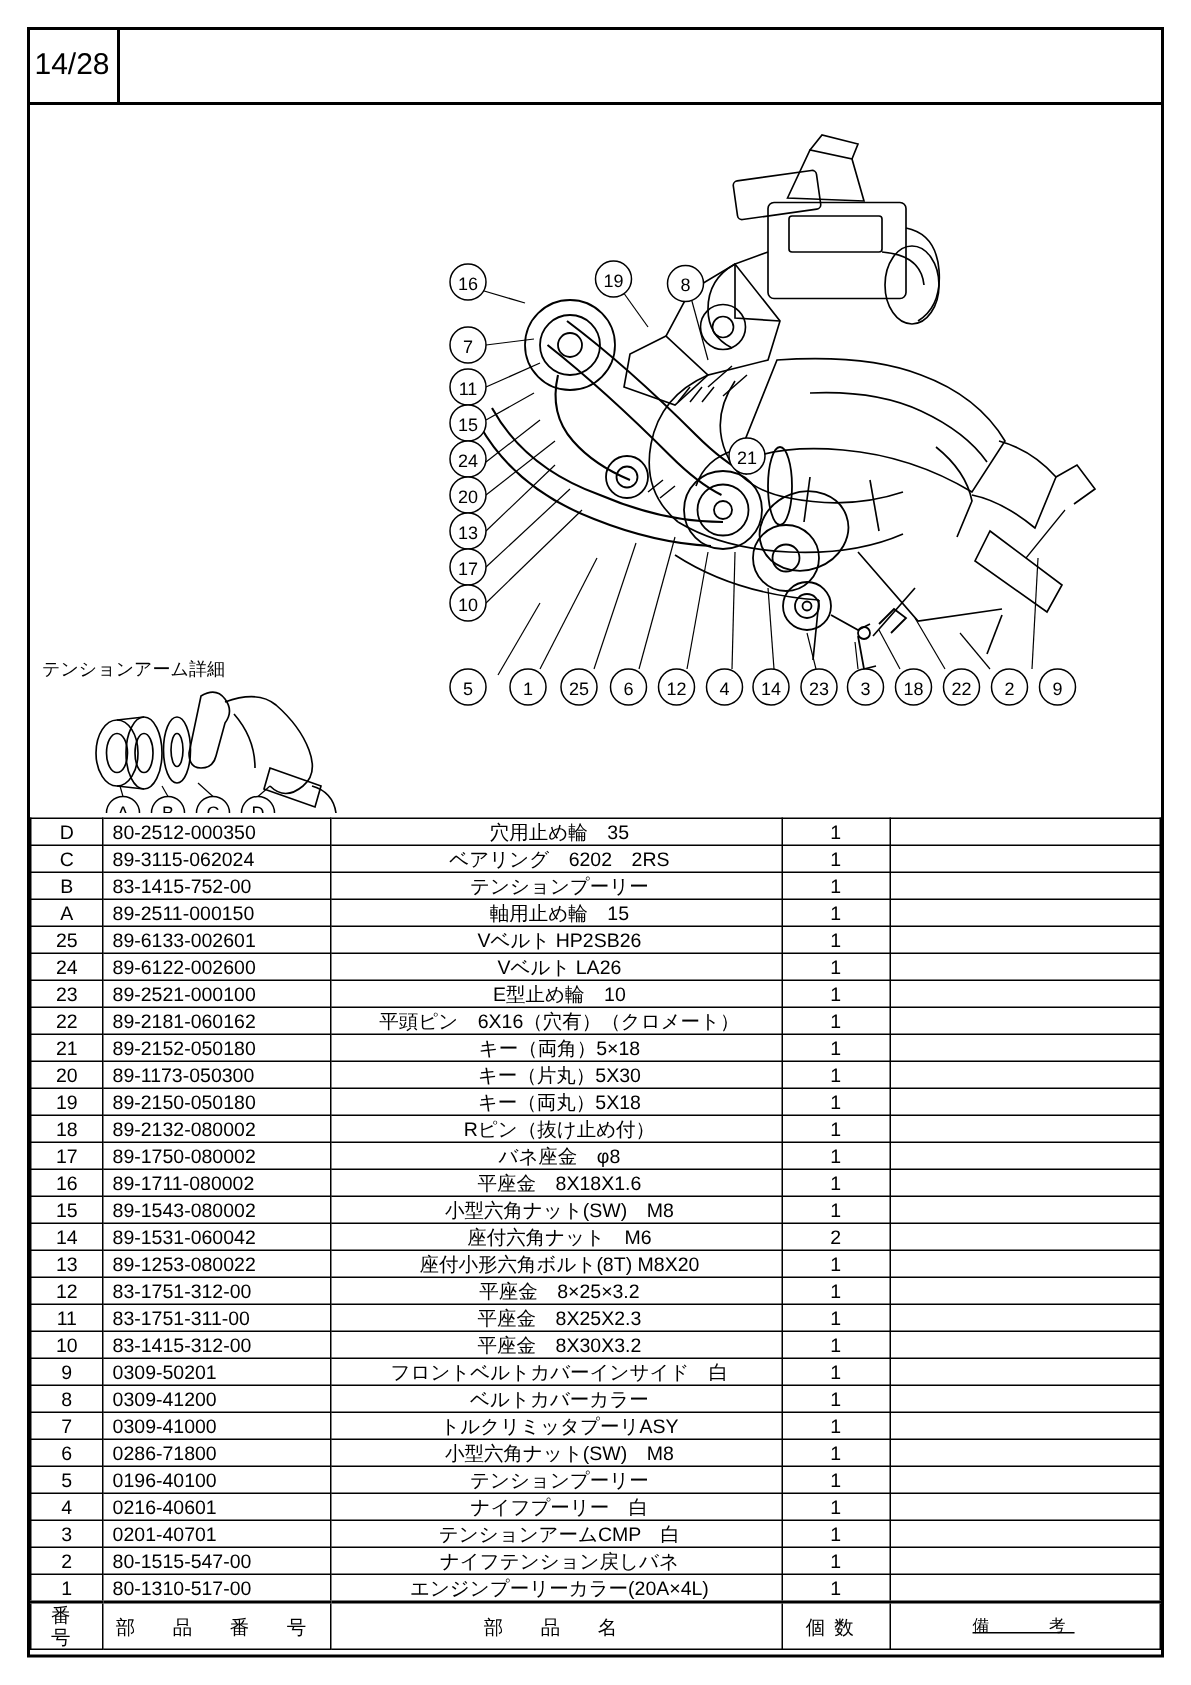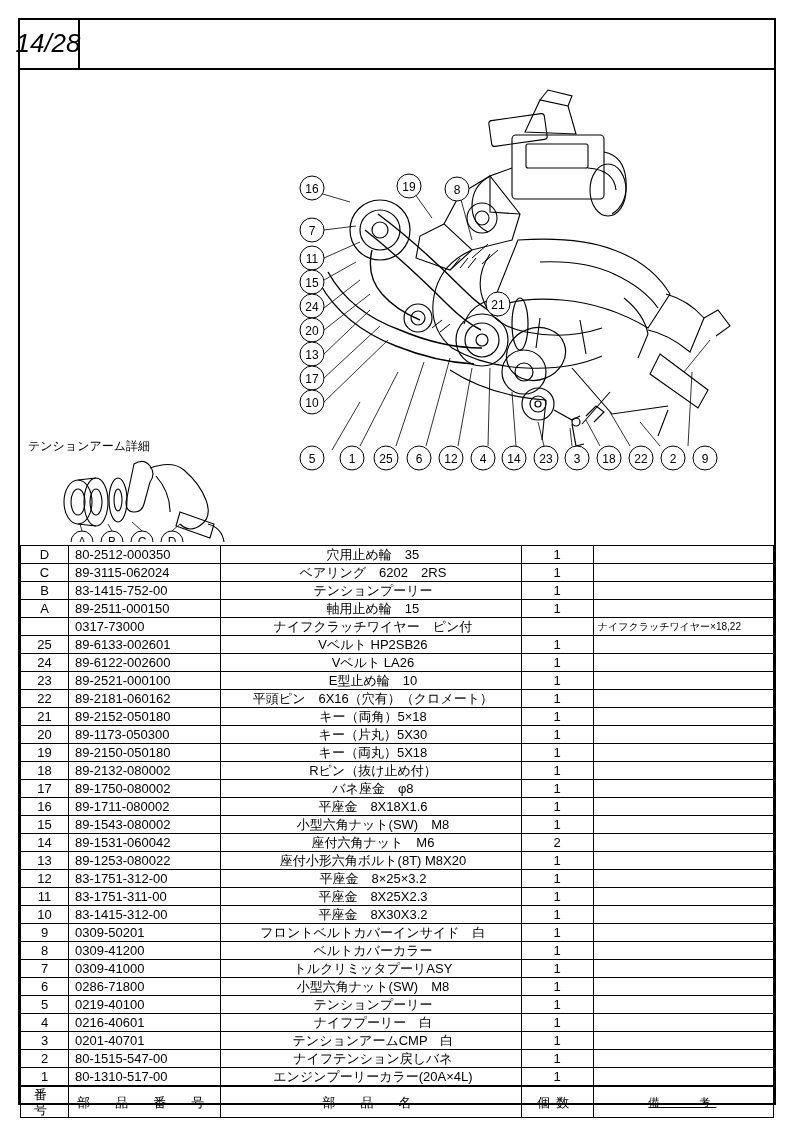--- a/index.html
+++ b/index.html
@@ -3,21 +3,21 @@
 <meta charset="utf-8">
 <style>
   html,body{margin:0;padding:0;background:#fff;}
   body{width:794px;height:1123px;font-family:"Liberation Sans","DejaVu Sans",sans-serif;color:#000;}
   .page{position:relative;width:794px;height:1123px;box-sizing:border-box;padding:18px 20px;}
   .outer{position:absolute;left:18px;top:18px;width:758px;height:1087px;border:2px solid #000;box-sizing:border-box;}
 
   
   .header{position:absolute;left:18px;top:18px;width:758px;height:52px;border-bottom:2px solid #000;box-sizing:border-box;}
   .pageno{position:absolute;left:0;top:0;width:62px;height:50px;border-right:2px solid #000;box-sizing:border-box;
-          display:flex;align-items:center;justify-content:center;font-size:26px;letter-spacing:0px;font-style:italic;}
+          display:flex;align-items:center;justify-content:center;font-size:20px;letter-spacing:0px;}
   .htitle{position:absolute;left:70px;top:0;height:50px;display:flex;align-items:center;font-size:20px;}
 
   
   .draw{position:absolute;left:20px;top:72px;width:754px;height:470px;}
   .draw svg{display:block;}
 
   
   .tblwrap{position:absolute;left:20px;top:545px;width:754px;}
   table{border-collapse:collapse;width:754px;table-layout:fixed;}
   td{border:1px solid #000;height:17px;font-size:13px;padding:0 2px;vertical-align:middle;line-height:15px;}
@@ -329,27 +329,20 @@
             <td class="c-rm"></td>
           </tr>
           <tr>
             <td class="c-no">A</td>
             <td class="c-pn">89-2511-000150</td>
             <td class="c-nm">軸用止め輪　15</td>
             <td class="c-qt">1</td>
             <td class="c-rm"></td>
           </tr>
           <tr>
-            <td class="c-no"></td>
-            <td class="c-pn">0317-73000</td>
-            <td class="c-nm">ナイフクラッチワイヤー　ピン付</td>
-            <td class="c-qt"></td>
-            <td class="c-rm">ナイフクラッチワイヤー×18,22</td>
-          </tr>
-          <tr>
             <td class="c-no">25</td>
             <td class="c-pn">89-6133-002601</td>
             <td class="c-nm">Vベルト HP2SB26</td>
             <td class="c-qt">1</td>
             <td class="c-rm"></td>
           </tr>
           <tr>
             <td class="c-no">24</td>
             <td class="c-pn">89-6122-002600</td>
             <td class="c-nm">Vベルト LA26</td>
@@ -477,21 +470,21 @@
           </tr>
           <tr>
             <td class="c-no">6</td>
             <td class="c-pn">0286-71800</td>
             <td class="c-nm">小型六角ナット(SW)　M8</td>
             <td class="c-qt">1</td>
             <td class="c-rm"></td>
           </tr>
           <tr>
             <td class="c-no">5</td>
-            <td class="c-pn">0219-40100</td>
+            <td class="c-pn">0196-40100</td>
             <td class="c-nm">テンションプーリー</td>
             <td class="c-qt">1</td>
             <td class="c-rm"></td>
           </tr>
           <tr>
             <td class="c-no">4</td>
             <td class="c-pn">0216-40601</td>
             <td class="c-nm">ナイフプーリー　白</td>
             <td class="c-qt">1</td>
             <td class="c-rm"></td>

